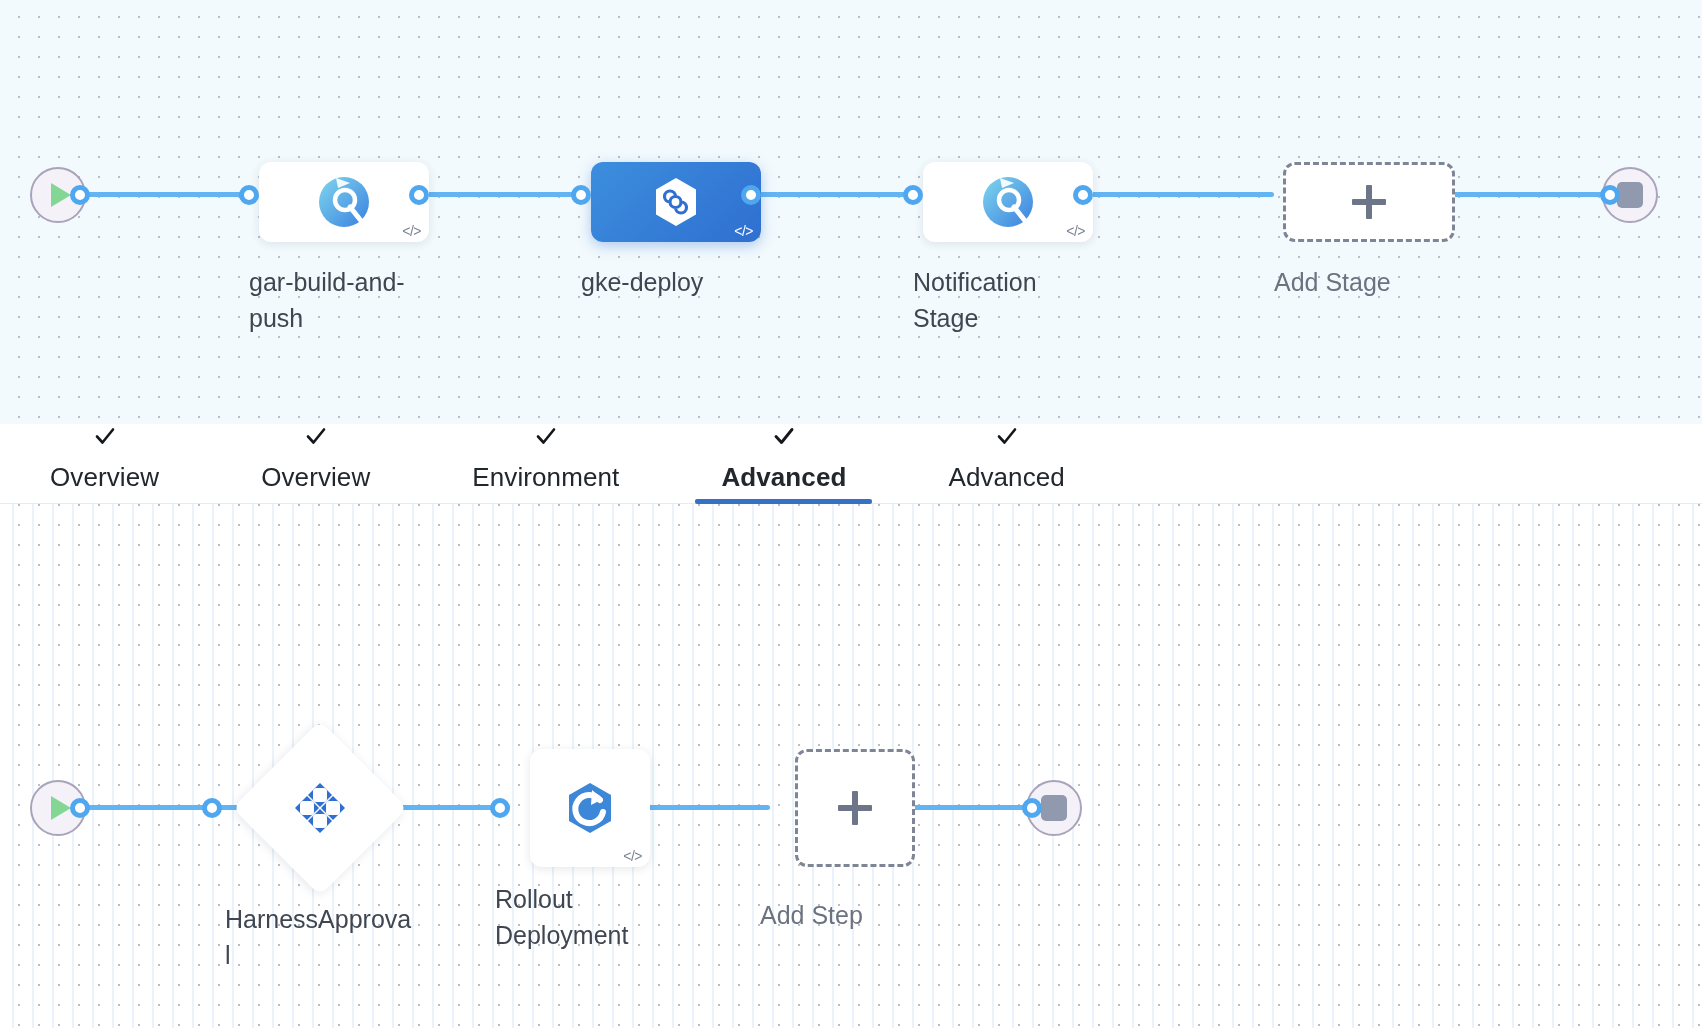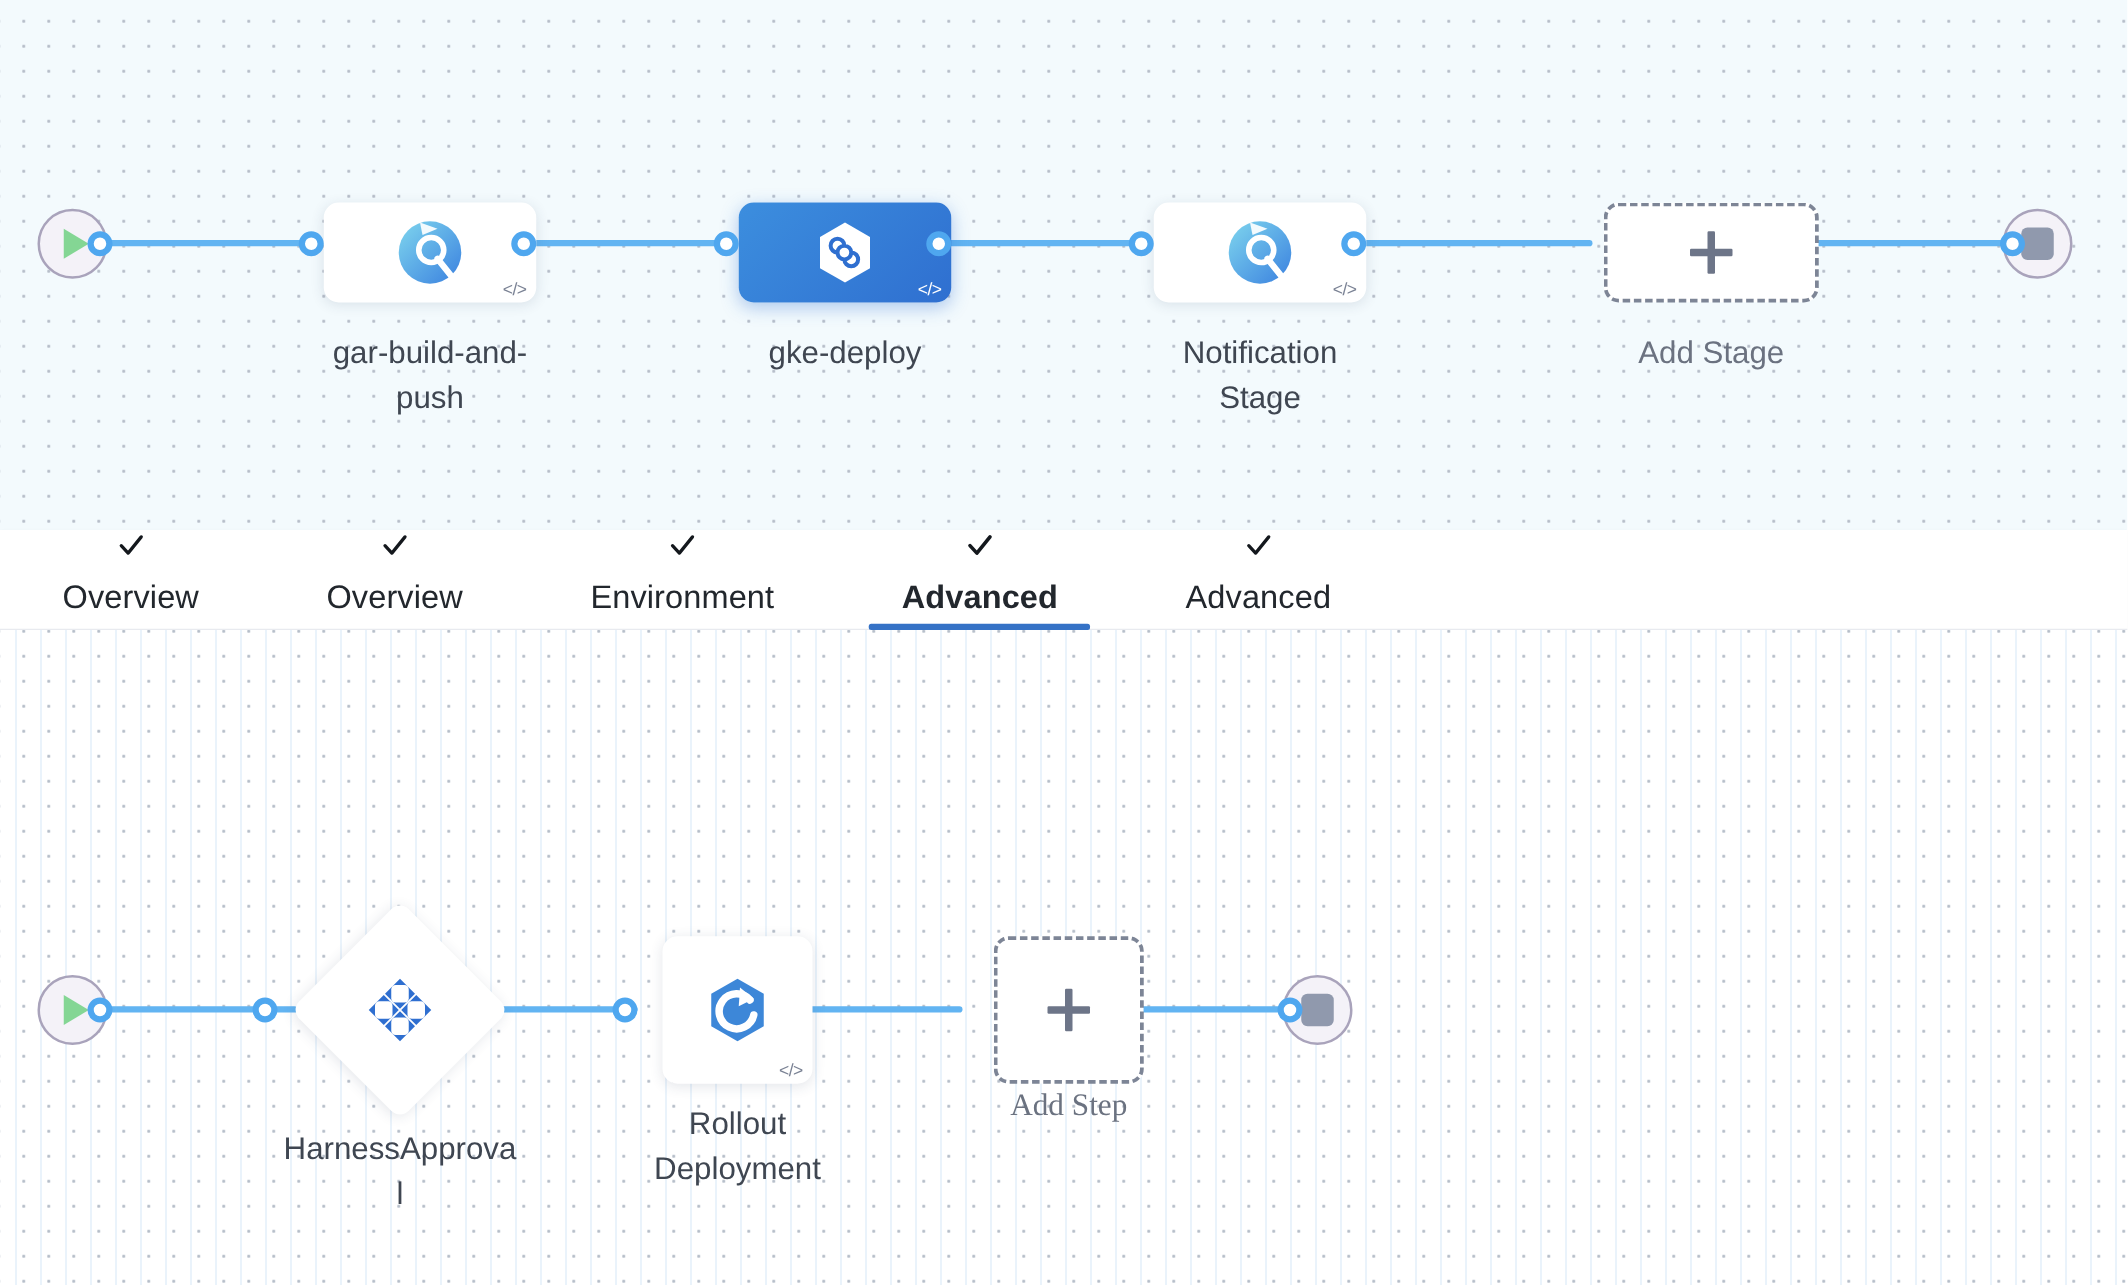--- a/index.html
+++ b/index.html
@@ -122,21 +122,20 @@
     font-family: "Liberation Sans", sans-serif;
     letter-spacing: -0.5px;
   }
   .card.selected .code-glyph { color: #ffffff; }
 
   .node-label {
     margin-top: 22px;
     font-size: 25px;
     line-height: 1.45;
     color: #3f4651;
-    text-align: center;
     width: 190px;
     word-break: break-word;
   }
   .node-label.muted { color: #6b7280; }
 
   
   .add-box {
     background: #ffffff;
     border: 3px dashed #7d8596;
     border-radius: 12px;
@@ -398,21 +397,21 @@
         </svg>
         <span class="code-glyph">&lt;/&gt;</span>
       </div>
       <div class="node-label" style="margin-top:14px;">Rollout Deployment</div>
     </div>
 
     <div class="node" style="left:760px; top:245px;">
       <div class="add-box step">
         <div class="plus"></div>
       </div>
-      <div class="node-label muted" style="margin-top:0;font-family:Liberation Serif, serif;">Add Step</div>
+      <div class="node-label muted" style="margin-top:30px;">Add Step</div>
     </div>
 
     <div class="node" style="left:1026px; top:276px;">
       <div class="terminal">
         <div class="stop-sq"></div>
       </div>
     </div>
     <div class="port" style="left:1022px; top:294px;"></div>
   </div>
 

